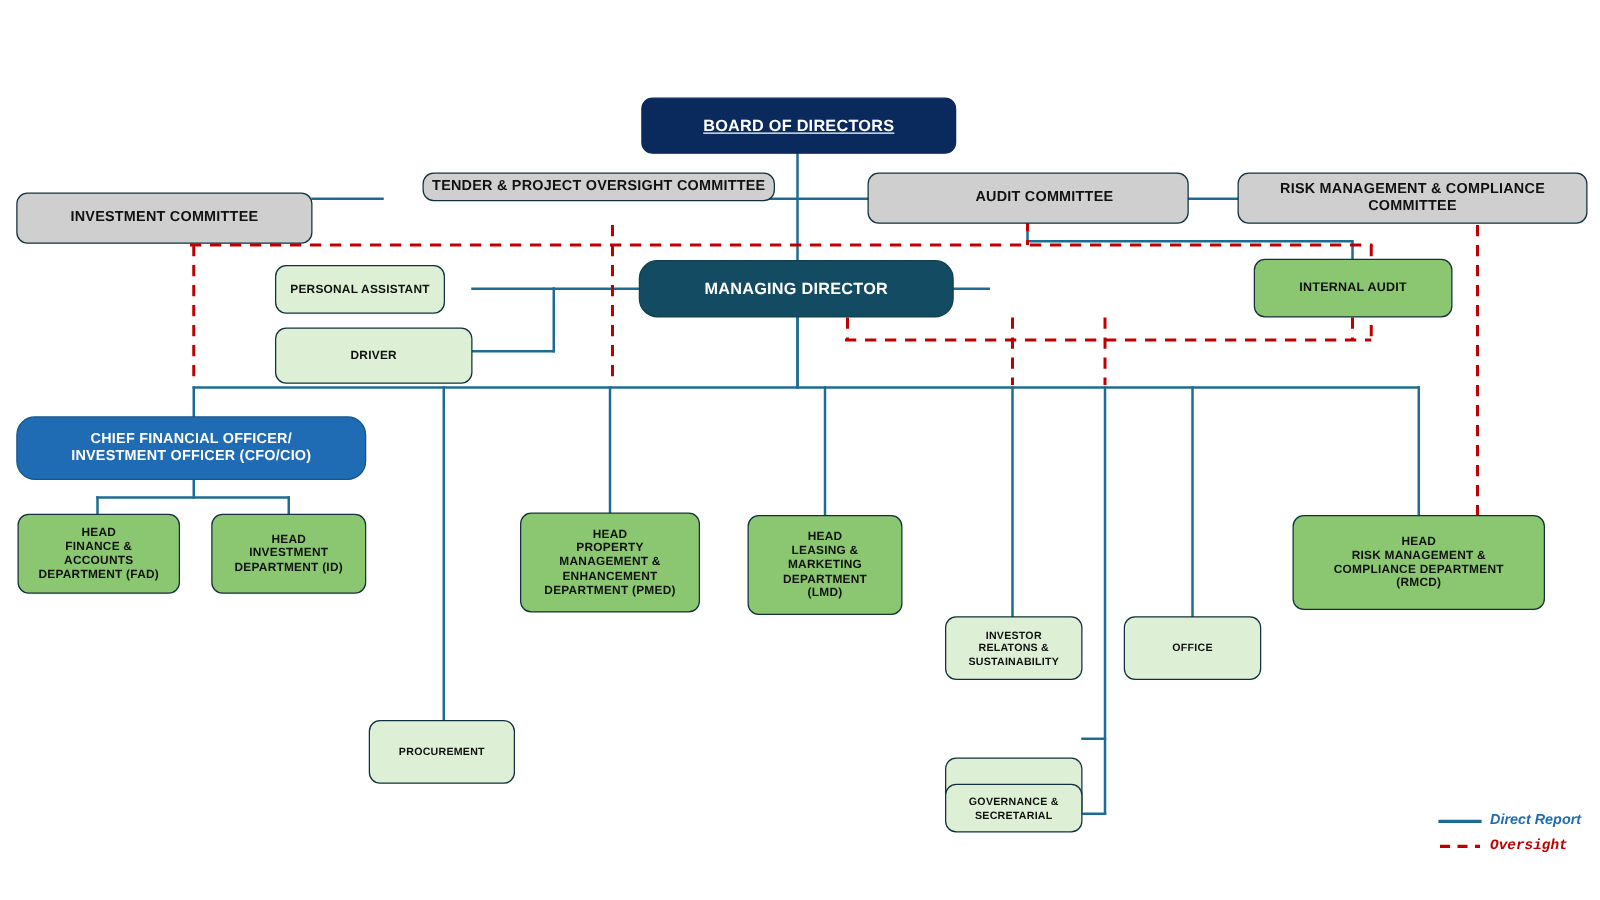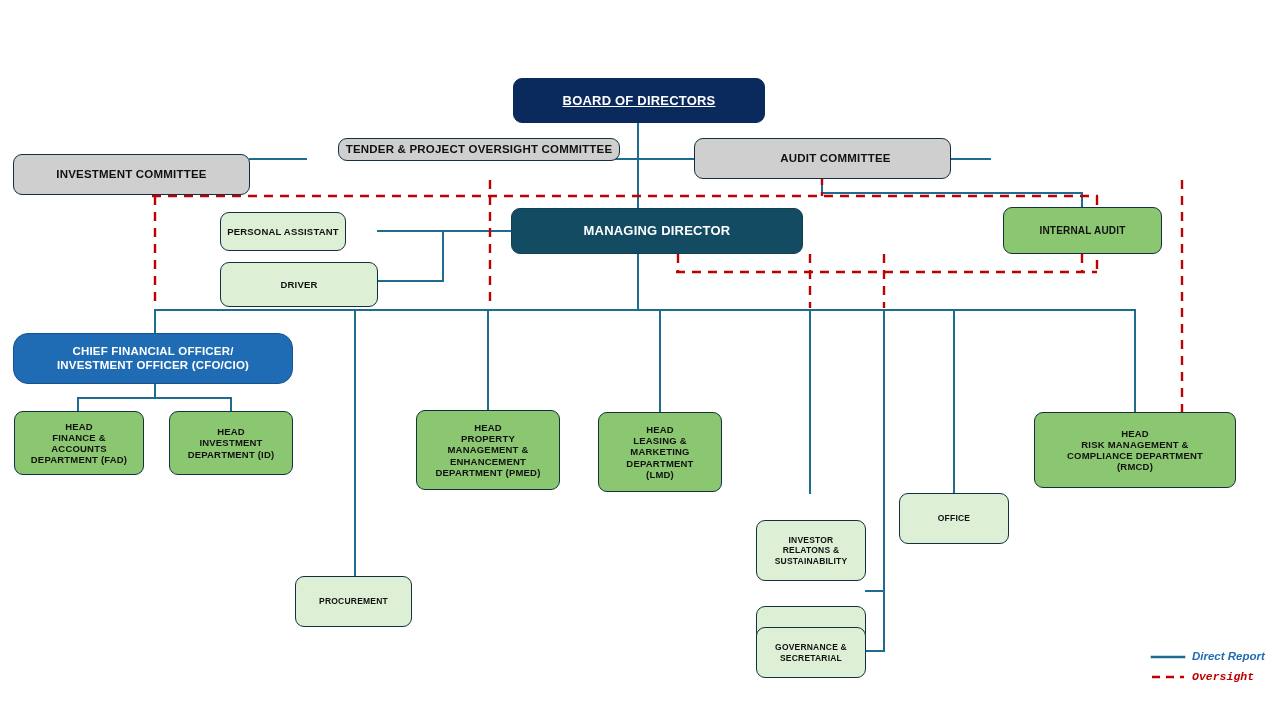--- a/index.html
+++ b/index.html
@@ -97,26 +97,29 @@
   </div>
 
   <div class="node t-grey" style="left:306px;top:138px;width:282px;height:23px;margin-left:32px;">
     <span>TENDER &amp; PROJECT OVERSIGHT COMMITTEE</span>
   </div>
 
   <div class="node t-grey" style="left:694px;top:138px;width:257px;height:41px;padding-left:26px;">
     <span>AUDIT COMMITTEE</span>
   </div>
 
+  <div class="node t-grey" style="left:990px;top:138px;width:280px;height:41px;">
+    <span>RISK MANAGEMENT &amp; COMPLIANCE COMMITTEE</span>
+  </div>
 
-  <div class="node t-teal" style="left:511px;top:208px;width:292px;height:46px;">
+  <div class="node t-teal" style="left:511px;top:208px;width:252px;height:46px;border-radius:15px;">
     <span>MANAGING DIRECTOR</span>
   </div>
 
-  <div class="node t-lgreen" style="left:220px;top:212px;width:126px;height:39px;font-size:9.5px;">
+  <div class="node t-lgreen" style="left:220px;top:212px;width:136px;height:39px;font-size:9.5px;">
     <span>PERSONAL ASSISTANT</span>
   </div>
 
   <div class="node t-lgreen" style="left:220px;top:262px;width:158px;height:45px;font-size:9.5px;">
     <span>DRIVER</span>
   </div>
 
 
   <div class="node t-green big" style="left:1003px;top:207px;width:159px;height:47px;">
     <span>INTERNAL AUDIT</span>
@@ -143,29 +146,29 @@
   </div>
 
   <div class="node t-green" style="left:1034px;top:412px;width:202px;height:76px;">
     <span class="ml">HEAD<br>RISK MANAGEMENT &amp;<br>COMPLIANCE DEPARTMENT<br>(RMCD)</span>
   </div>
 
   <div class="node t-lgreen" style="left:295px;top:576px;width:117px;height:51px;">
     <span>PROCUREMENT</span>
   </div>
 
-  <div class="node t-lgreen" style="left:756px;top:493px;width:110px;height:61px;margin-top:27px;">
+  <div class="node t-lgreen" style="left:756px;top:493px;width:110px;height:51px;">
     <span class="ml">INVESTOR<br>RELATONS &amp;<br>SUSTAINABILITY</span>
   </div>
 
   <div class="node t-lgreen" style="left:756px;top:566px;width:110px;height:51px;margin-top:40px;">
     <span class="ml">HUMAN CAPITAL</span>
   </div>
 
-  <div class="node t-lgreen" style="left:756px;top:627px;width:110px;height:51px;">
+  <div class="node t-lgreen" style="left:756px;top:627px;width:110px;height:39px;">
     <span class="ml">GOVERNANCE &amp;<br>SECRETARIAL</span>
   </div>
 
   <div class="node t-lgreen" style="left:899px;top:493px;width:110px;height:51px;">
     <span>OFFICE</span>
   </div>
 
   <div class="legend direct" style="left:1192px;top:650px;">Direct Report</div>
   <div class="legend oversight" style="left:1192px;top:670px;">Oversight</div>
 

